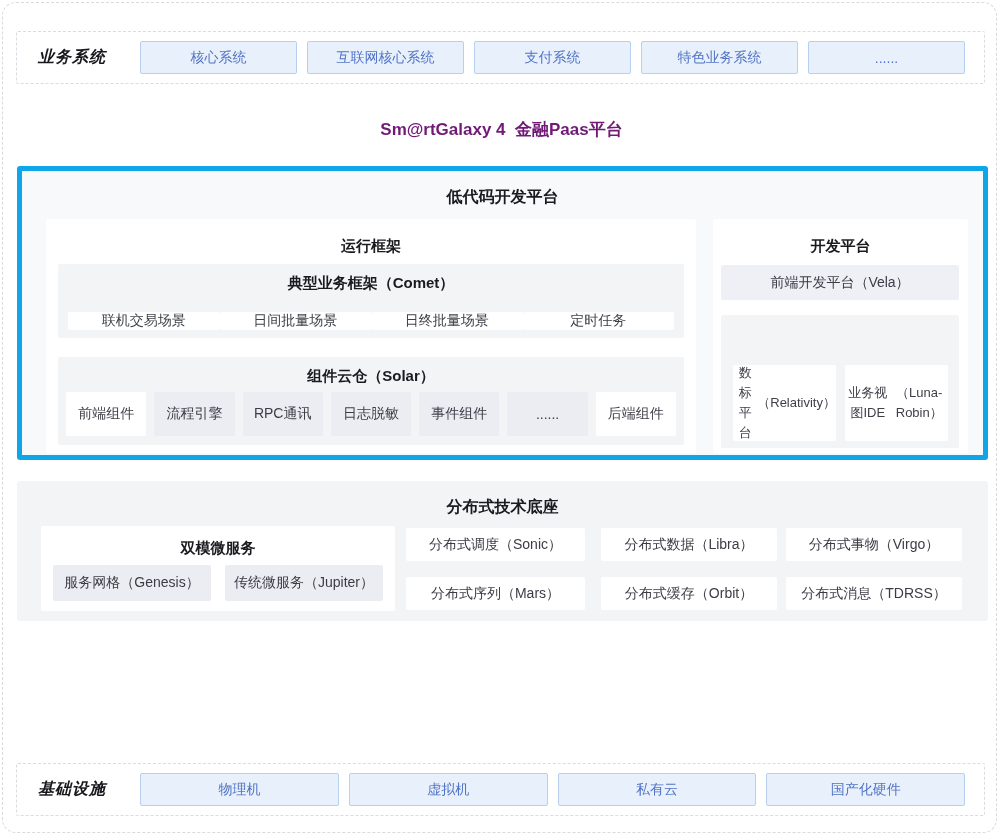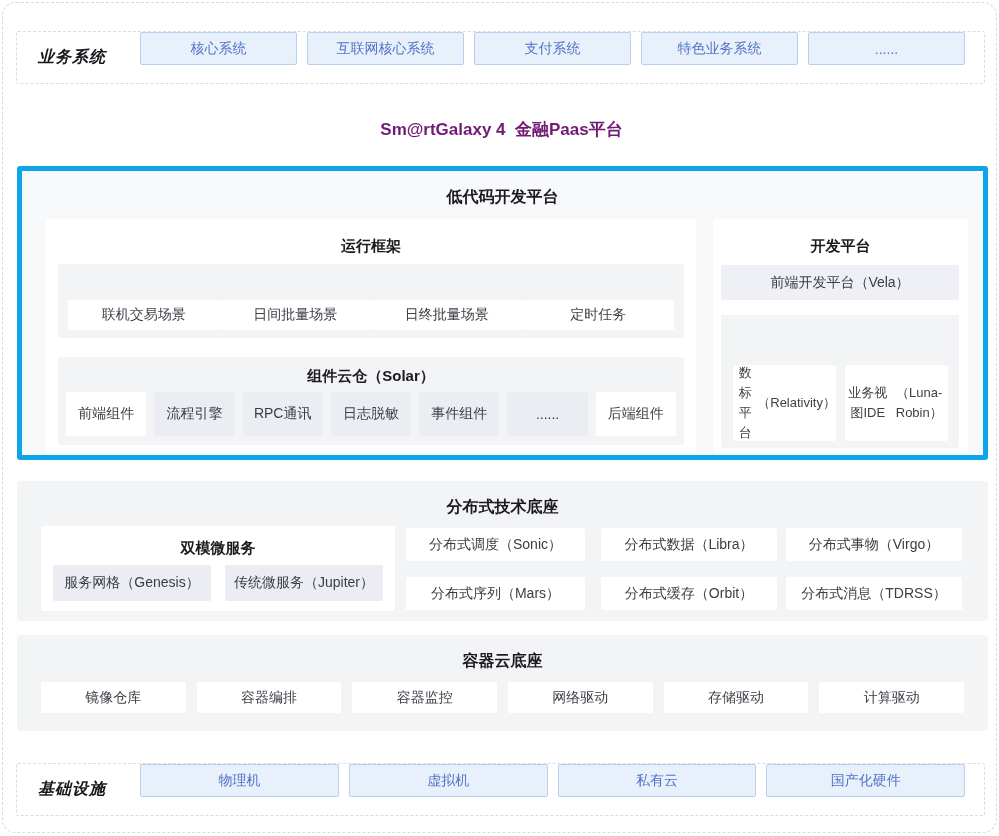--- a/index.html
+++ b/index.html
@@ -29,21 +29,21 @@
   .dashed-row.infra { top:760px; }
   .row-label {
     position:absolute; left:21px; top:0; height:100%;
     display:flex; align-items:center;
     font-size:16px; font-weight:700; color:#17171c;
     letter-spacing:1px;
     font-style:italic;
   }
   .row-chips {
     position:absolute; left:123px; right:19px; top:0; height:100%;
-    display:flex; gap:10px;
+    display:flex; align-items:center; gap:10px;
   }
   .chip-blue {
     flex:1; height:33px;
     background:#e8f1fb;
     border:1px solid #b6d0ed;
     border-radius:2px;
     display:flex; align-items:center; justify-content:center;
     font-size:14px; color:#5273c6;
   }
 
@@ -74,21 +74,21 @@
   }
   .runtime > .sec-title { padding-top:18px; }
 
   .comet {
     position:absolute; left:12px; top:45px; width:626px; height:74px;
     background:#f3f4f6; border-radius:2px;
   }
   .comet > .sec-title { padding-top:10px; }
   .comet-chips {
     position:absolute; left:10px; right:10px; top:36px; height:30px;
-    display:flex; 
+    display:flex; align-items:flex-end;
   }
   .solar {
     position:absolute; left:12px; top:138px; width:626px; height:88px;
     background:#f3f4f6; border-radius:2px;
   }
   .solar > .sec-title { padding-top:10px; }
   .solar-chips {
     position:absolute; left:8px; right:8px; top:35px; height:44px;
     display:flex; gap:8px;
   }
@@ -187,20 +187,21 @@
 
   <div class="main-title">Sm@rtGalaxy 4  金融Paas平台</div>
 
   <div class="lowcode">
     <div class="sec-title lg">低代码开发平台</div>
 
     <div class="runtime">
       <div class="sec-title md">运行框架</div>
 
       <div class="comet">
+        <div class="sec-title md">典型业务框架（Comet）</div>
         <div class="comet-chips">
           <div class="chip-white">联机交易场景</div>
           <div class="chip-white">日间批量场景</div>
           <div class="chip-white">日终批量场景</div>
           <div class="chip-white">定时任务</div>
         </div>
       </div>
 
       <div class="solar">
         <div class="sec-title md">组件云仓（Solar）</div>
@@ -242,31 +243,20 @@
     </div>
 
     <div class="gridbox g-r1 g-c1">分布式调度（Sonic）</div>
     <div class="gridbox g-r1 g-c2">分布式数据（Libra）</div>
     <div class="gridbox g-r1 g-c3">分布式事物（Virgo）</div>
     <div class="gridbox g-r2 g-c1">分布式序列（Mars）</div>
     <div class="gridbox g-r2 g-c2">分布式缓存（Orbit）</div>
     <div class="gridbox g-r2 g-c3">分布式消息（TDRSS）</div>
   </div>
 
-  <div class="containercloud">
-    <div class="sec-title lg">容器云底座</div>
-    <div class="cc-row">
-      <div class="chip-white">镜像仓库</div>
-      <div class="chip-white">容器编排</div>
-      <div class="chip-white">容器监控</div>
-      <div class="chip-white">网络驱动</div>
-      <div class="chip-white">存储驱动</div>
-      <div class="chip-white">计算驱动</div>
-    </div>
-  </div>
 
   <div class="dashed-row infra">
     <div class="row-label">基础设施</div>
     <div class="row-chips">
       <div class="chip-blue">物理机</div>
       <div class="chip-blue">虚拟机</div>
       <div class="chip-blue">私有云</div>
       <div class="chip-blue">国产化硬件</div>
     </div>
   </div>

